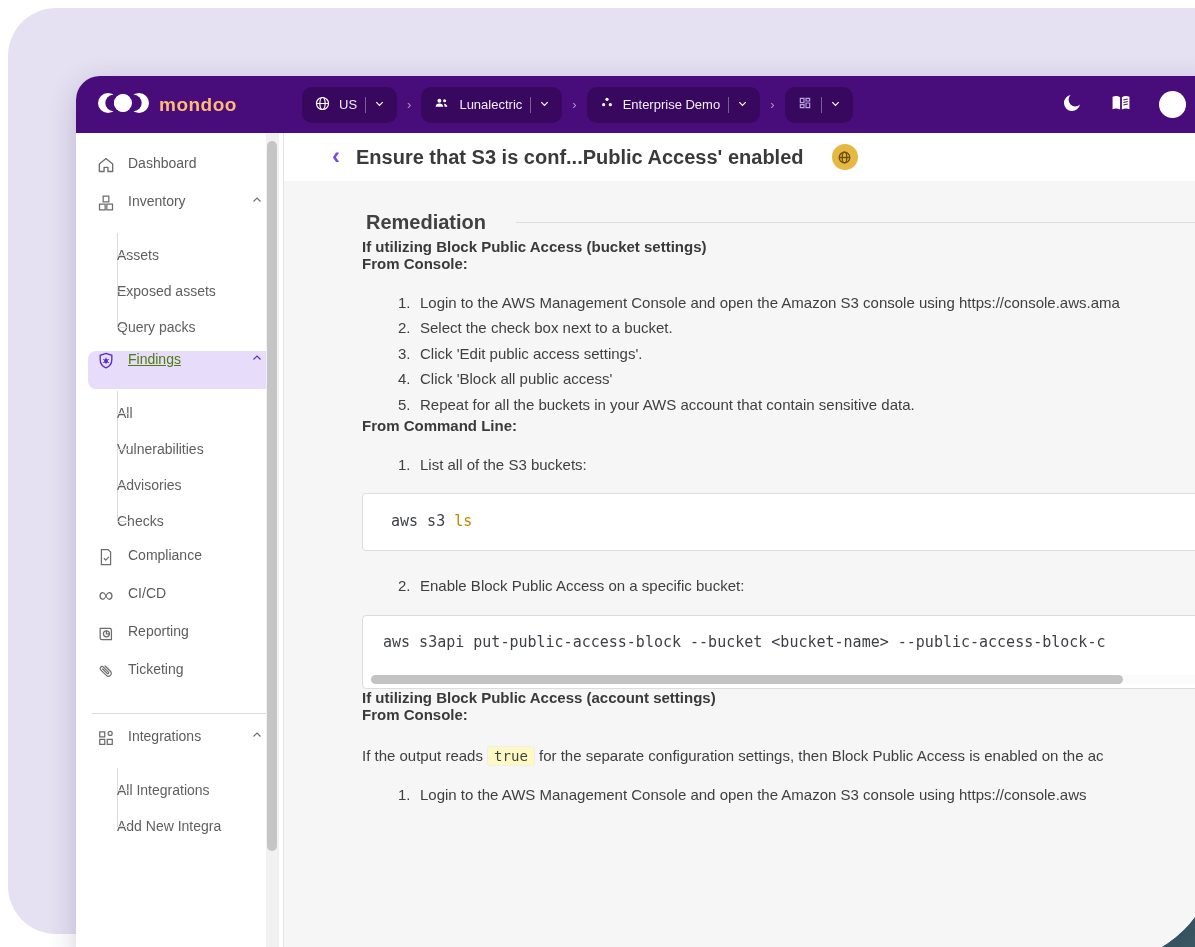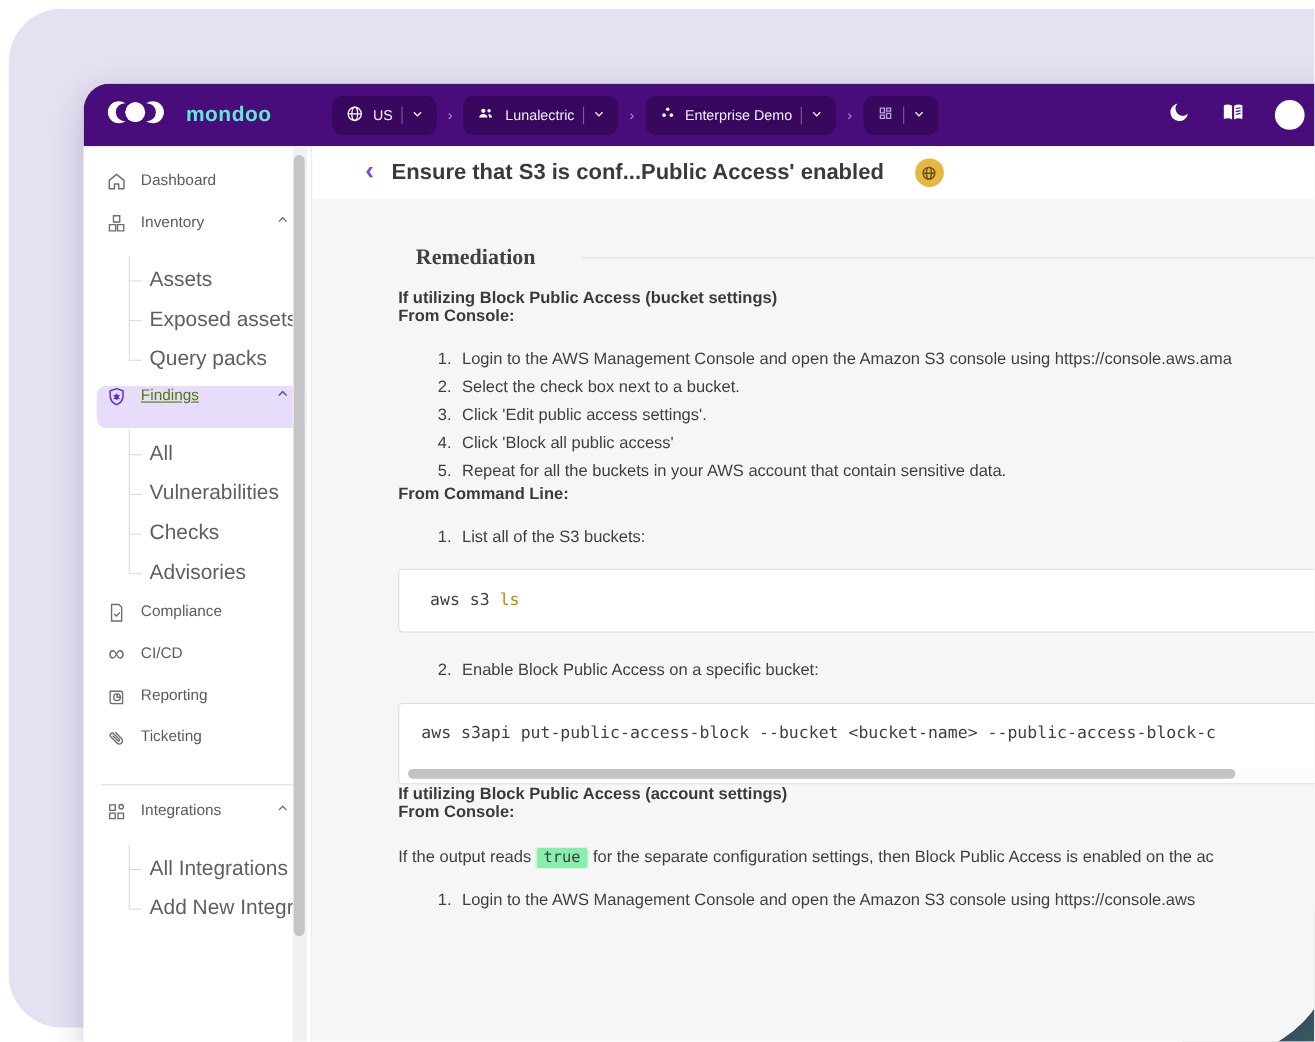--- a/index.html
+++ b/index.html
@@ -5,21 +5,21 @@
   html,body{margin:0;padding:0;background:#ffffff;font-family:"Liberation Sans",sans-serif;}
   .canvas{position:relative;width:1195px;height:947px;overflow:hidden;background:#ffffff;}
   .lav-panel{position:absolute;left:8px;top:8px;width:1250px;height:926px;background:#e5e1f2;border-radius:48px;}
   .teal-corner{position:absolute;right:0;bottom:0;width:120px;height:120px;background:#3a5a63;}
   .window{position:absolute;left:76px;top:76px;width:1140px;height:886px;background:#ffffff;
           border-radius:24px 0 110px 0;overflow:hidden;box-shadow:0 8px 30px rgba(40,20,80,.20);
           display:flex;flex-direction:column;}
   
   .appbar{height:57px;min-height:57px;background:#480c7b;display:flex;align-items:center;color:#fff;}
   .logo-area{width:208px;min-width:208px;display:flex;align-items:center;padding-left:22px;box-sizing:border-box;}
-  .logo-text{font-size:19px;font-weight:bold;letter-spacing:.5px;margin-left:19px;color:#5eead4;}
+  .logo-text{font-size:19px;font-weight:bold;letter-spacing:.5px;margin-left:9px;color:#fdba74;}
   .crumbs{display:flex;align-items:center;gap:10px;padding-left:18px;}
   .chip{display:flex;align-items:center;gap:8px;background:#37085e;border-radius:10px;height:36px;
         padding:0 12px;font-size:13px;color:#f2eefb;cursor:pointer;}
   .chip .vdiv{width:1px;height:16px;background:rgba(255,255,255,.35);}
   .crumb-sep{color:rgba(255,255,255,.55);font-size:13px;}
   .right-icons{position:absolute;left:985px;top:0;height:57px;display:flex;align-items:center;gap:26px;}
   .avatar{width:27px;height:27px;border-radius:50%;background:#ffffff;}
   
   .bodyrow{flex:1;display:flex;min-height:0;position:relative;}
   .sidebar{width:208px;min-width:208px;background:#fff;border-right:1px solid #e3e3e3;box-sizing:border-box;
@@ -29,50 +29,50 @@
   
   .nav-item{display:flex;align-items:flex-start;height:38px;padding:0 8px;border-radius:8px;color:#5c5c5c;
             font-size:14px;cursor:pointer;}
   .nav-item .ic{width:20px;height:20px;margin-right:12px;color:#6d6d6d;flex:none;}
   .nav-item .lbl{flex:1;white-space:nowrap;}
   .nav-item .chev{width:12px;height:12px;margin-right:8px;color:#6d6d6d;flex:none;}
   .nav-item.active{background:#e7dcfa;color:#4d7c0f;text-decoration:underline;}
   .nav-item.active .ic,.nav-item.active .chev{color:#5a2ec6;}
   ul.sub{list-style:none;margin:6px 0 6px 29px;padding:0;position:relative;}
   ul.sub::before{content:'';position:absolute;left:0;top:-4px;bottom:18px;width:1px;background:#dcdcdc;}
-  ul.sub li{position:relative;height:36px;display:flex;align-items:center;padding-left:19px;
-            font-size:19px;color:#5f5f5f;white-space:nowrap;cursor:pointer;}
+  ul.sub li{position:relative;height:36px;display:flex;align-items:center;
+            font-size:14px;color:#5f5f5f;white-space:nowrap;cursor:pointer;}
   ul.sub li::before{content:'';position:absolute;left:0;top:50%;width:12px;height:1px;background:#dcdcdc;}
   .nav-divider{height:1px;background:#dcdcdc;margin:14px 4px;}
   .inf{font-size:21px;line-height:20px;width:20px;text-align:center;color:#6d6d6d;margin-right:12px;}
   
   .content{flex:1;background:#f6f6f6;display:flex;flex-direction:column;min-width:0;position:relative;}
   .titlebar{height:48px;min-height:48px;background:#ffffff;display:flex;align-items:center;padding-left:48px;}
   .back{color:#7b4bdc;font-size:24px;font-weight:bold;line-height:20px;cursor:pointer;margin-top:-3px;}
   .page-title{font-size:20px;font-weight:bold;color:#3a3a3a;margin-left:16px;white-space:nowrap;}
   .badge{width:26px;height:26px;border-radius:50%;background:#e4b841;margin-left:28px;display:flex;
          align-items:center;justify-content:center;flex:none;}
   .page{padding:26px 0 0 78px;color:#3f3f3f;font-size:15px;}
   .h2row{display:flex;align-items:center;}
-  .h2row h2{font-size:20px;color:#414141;margin:16px;font-weight:bold;font-family:Liberation Serif, serif;}
+  .h2row h2{font-size:20px;color:#414141;margin:4px;font-weight:bold;}
   .h2row .rule{flex:1;height:1px;background:#dedede;margin-left:26px;}
   p.bld{font-weight:bold;color:#3a3a3a;margin:0;white-space:nowrap;}
   .mt40{margin-top:40px}.mt24{margin-top:24px}.mt22{margin-top:22px}
   ol.steps{margin:18px 0 0 0;padding:0;list-style:none;counter-reset:item;}
   ol.steps.s2{counter-reset:item 1;}
   ol.steps li{counter-increment:item;line-height:25.4px;white-space:nowrap;padding-left:58px;position:relative;}
   ol.steps li::before{content:counter(item) ".";position:absolute;left:36px;}
   .codeblock{margin-top:16px;background:#ffffff;border:1px solid #dcdcdc;border-radius:4px;box-sizing:border-box;
              font-family:"DejaVu Sans Mono","Liberation Mono",monospace;font-size:15px;color:#3c3f45;}
   .codeblock.c1{height:58px;padding:18px 28px;}
   .codeblock.c2{height:74px;padding:17px 20px;position:relative;white-space:nowrap;overflow:hidden;}
   .tok-orange{color:#c18401;}
   .h-scrollbar{position:absolute;left:8px;right:8px;bottom:4px;height:9px;background:#fbfbfb;border-radius:5px;}
   .h-scrollbar .thumb{position:absolute;left:0;top:0;height:9px;width:752px;background:#c3c3c3;border-radius:5px;}
-  .inline-code{font-family:"DejaVu Sans Mono","Liberation Mono",monospace;font-size:14px;background:#86efac;
+  .inline-code{font-family:"DejaVu Sans Mono","Liberation Mono",monospace;font-size:14px;background:#fef9c3;
                border:1px solid #eeeeee;border-radius:3px;padding:1px 6px;color:#3c3f45;}
   .nowrap{white-space:nowrap;}
 </style>
 </head>
 <body>
 
 <div class="canvas">
   <div class="lav-panel"></div>
   <div class="teal-corner"></div>
 
@@ -236,22 +236,22 @@
           <span class="lbl">Findings</span>
           <span class="chev">
             <svg viewBox="0 0 24 24" fill="none" stroke="currentColor" stroke-width="2.4" width="12" height="12">
                 <path d="M5 15l7-7 7 7"></path>
               </svg>
           </span>
         </div>
         <ul class="sub">
           <li>All</li>
           <li>Vulnerabilities</li>
+          <li>Advisories</li>
           <li>Checks</li>
-          <li>Advisories</li>
         </ul>
 
         <div class="nav-item" style="margin-top:8px">
           <span class="ic">
             <svg viewBox="0 0 24 24" fill="none" stroke="currentColor" stroke-width="1.5" width="20" height="20">
               <path d="M6.5 3h8l3 3v15h-11z"></path>
                 <path d="M9.5 13.5l2.2 2.2 3.8-3.8"></path>
             </svg>
           </span>
           <span class="lbl">Compliance</span>

